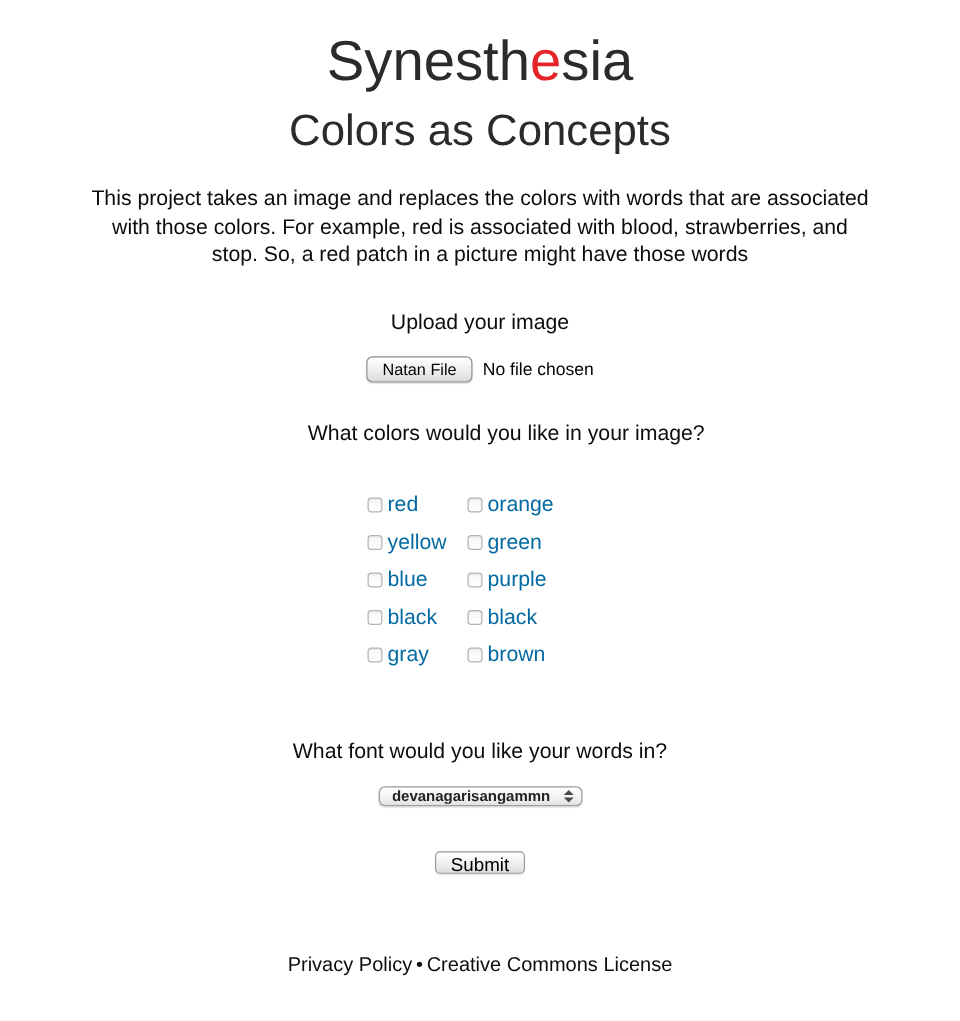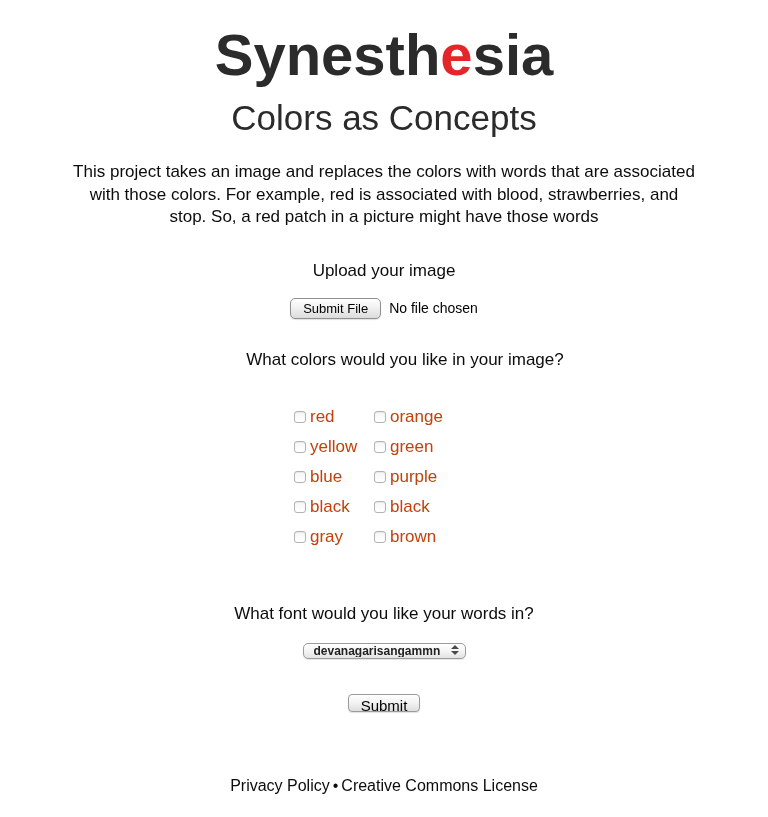--- a/index.html
+++ b/index.html
@@ -12,22 +12,22 @@
   }
   .page {
     width: 768px;
     min-height: 817px;
     text-align: center;
     padding-top: 26px;
   }
 
   
   .title {
-    font-size: 58px;
-    font-weight: 700;
+    font-size: 45px;
+    font-weight: 400;
     letter-spacing: 0px;
     color: #2b2b2b;
     line-height: 1.0;
     margin-bottom: 16px;
   }
   .title .accent { color: #e42529; }
   .subtitle {
     font-size: 35px;
     font-weight: 100;
     color: #2b2b2b;
@@ -94,21 +94,21 @@
     -webkit-appearance: none;
     width: 12px;
     height: 12px;
     border: 1px solid #b3b3b3;
     border-radius: 3px;
     background: linear-gradient(to bottom, #f6f6f6, #ffffff);
     box-shadow: inset 0 1px 1px rgba(0,0,0,0.06);
     margin-right: 4px;
     cursor: pointer;
   }
-  .cb-item span { font-size: 17px; color: #c2410c; }
+  .cb-item span { font-size: 17px; color: #0369a1; }
 
   
   .font-heading { margin-top: 52px; margin-bottom: 17px; }
   .select-wrap {
     position: relative;
     display: inline-block;
     width: 163px;
     height: 21px;
   }
   .font-select {
@@ -188,21 +188,21 @@
 
   <h1 class="title"><span>Synesth</span><span class="accent">e</span><span>sia</span></h1>
 
   <h2 class="subtitle">Colors as Concepts</h2>
 
   <p class="intro">This project takes an image and replaces the colors with words that are associated with those colors. For example, red is associated with blood, strawberries, and stop. So, a red patch in a picture might have those words</p>
 
   <div class="section-heading upload-heading">Upload your image</div>
 
   <div class="file-row">
-    <button class="choose-file-btn">Submit File</button>
+    <button class="choose-file-btn">Natan File</button>
     <span class="no-file-text">No file chosen</span>
   </div>
 
   <div class="section-heading colors-heading">What colors would you like in your image?</div>
 
   <div class="cb-grid">
     <label class="cb-item">
       <input type="checkbox" style="">
       <span>red</span>
     </label>

